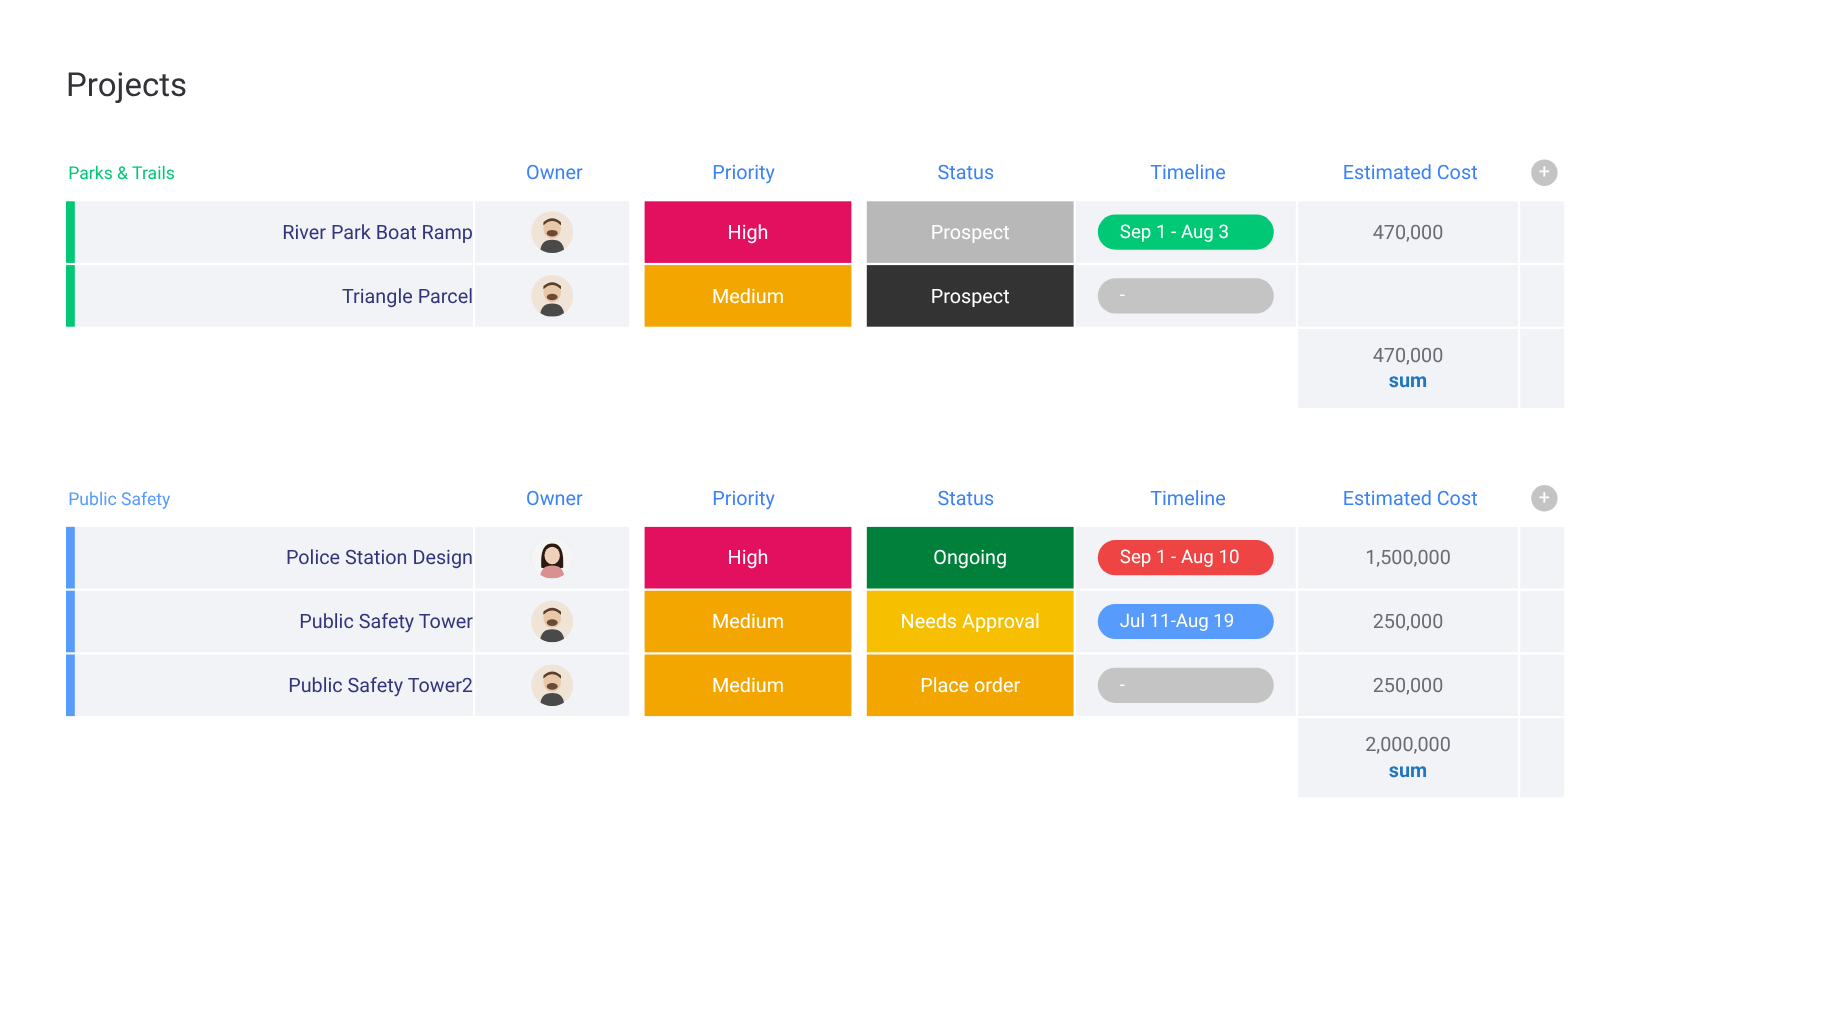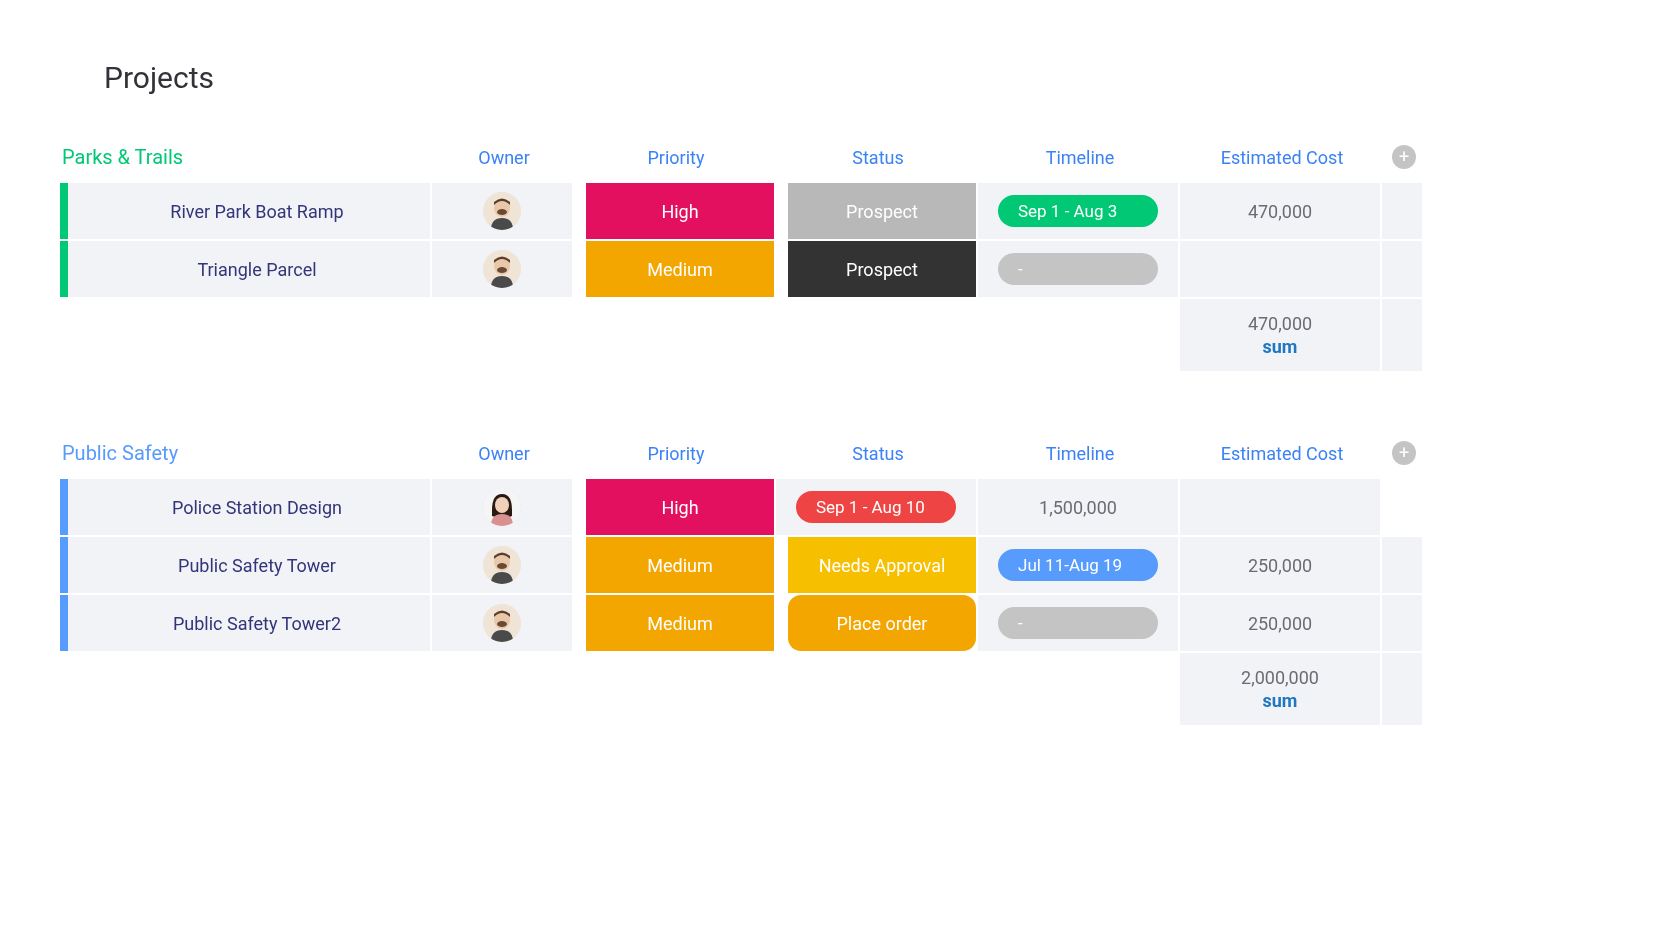--- a/index.html
+++ b/index.html
@@ -8,33 +8,32 @@
     background: #ffffff;
     padding: 60px 60px 40px 60px;
     color: #323338;
     font-size: 18px;
   }
   .page-title {
     font-size: 30px;
     font-weight: 400;
     color: #323338;
     margin-bottom: 50px;
-    margin-left: 44px;
   }
   .group { margin-bottom: 70px; }
   .group-header {
     display: grid;
     grid-template-columns: 370px 140px 200px 200px 200px 200px 40px;
     align-items: center;
     gap: 2px;
     margin-bottom: 14px;
     padding-left: 2px;
   }
   .group-title {
-    font-size: 20px;
+    font-size: 16px;
     font-weight: 400;
     padding-left: 0;
   }
   .col-header {
     font-size: 18px;
     color: #3b82f6;
     text-align: center;
   }
   .add-col {
     justify-self: center;
@@ -56,21 +55,21 @@
   }
   .cell {
     background: #f2f3f6;
     display: flex;
     align-items: center;
     justify-content: center;
     height: 56px;
     font-size: 18px;
   }
   .cell-name {
-    justify-content: center;
+    justify-content: flex-end;
     padding-left: 24px;
     color: #33357b;
     position: relative;
   }
   .cell-name::before {
     content: "";
     position: absolute;
     left: 0; top: 0; bottom: 0;
     width: 8px;
     background: var(--accent, #888);
@@ -202,20 +201,21 @@
             <span>Police Station Design</span>
           </div>
           <div class="cell">
             <div class="avatar">
               <svg viewBox="0 0 38 38">
                 <use href="#avatar-female1"></use>
               </svg>
             </div>
           </div>
           <div class="cell priority-cell" style="background: rgb(226, 16, 94);">High</div>
+          <div class="cell status-cell" style="background: rgb(0, 128, 59);">Ongoing</div>
           <div class="cell">
             <div class="timeline-pill" style="background: #ef4444;">Sep 1 - Aug 10</div>
           </div>
           <div class="cell cost-cell">1,500,000</div>
           <div class="cell"></div>
         </div>
         <div class="row" style="--accent: #579bfc;">
           <div class="cell cell-name">
             <span>Public Safety Tower</span>
           </div>
@@ -239,21 +239,21 @@
             <span>Public Safety Tower2</span>
           </div>
           <div class="cell">
             <div class="avatar">
               <svg viewBox="0 0 38 38">
                 <use href="#avatar-male1"></use>
               </svg>
             </div>
           </div>
           <div class="cell priority-cell" style="background: rgb(244, 166, 0);">Medium</div>
-          <div class="cell status-cell" style="background: rgb(244, 166, 0); border-radius: 13px;">Place order</div>
+          <div class="cell status-cell" style="background: rgb(244, 166, 0);">Place order</div>
           <div class="cell">
             <div class="timeline-pill" style="background: rgb(196, 196, 196);">-</div>
           </div>
           <div class="cell cost-cell">250,000</div>
           <div class="cell"></div>
         </div>
       </div>
       <div class="footer-row">
         <div class="footer-spacer"></div>
         <div class="footer-spacer"></div>

